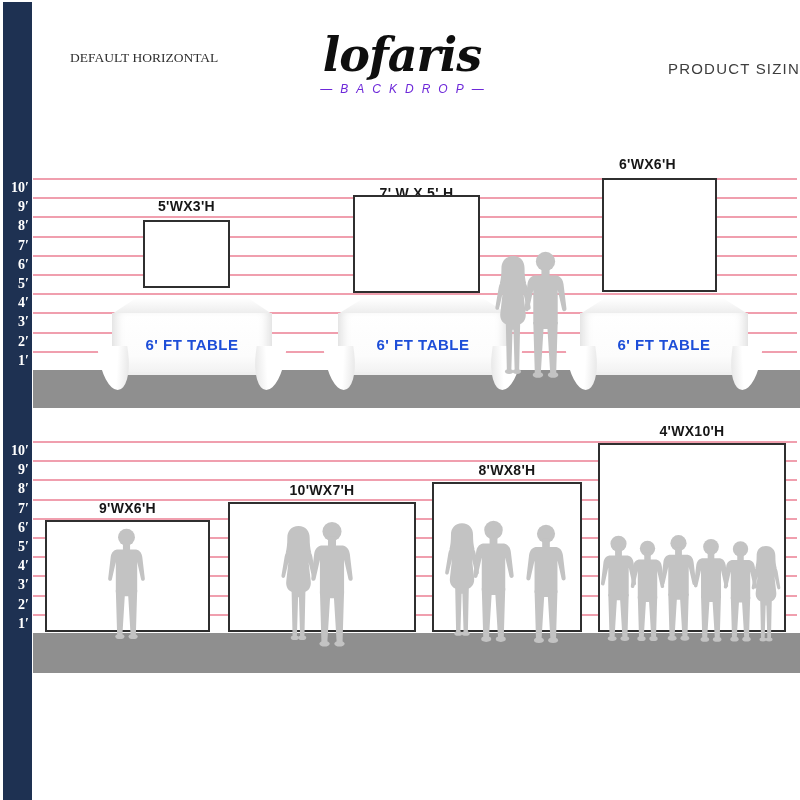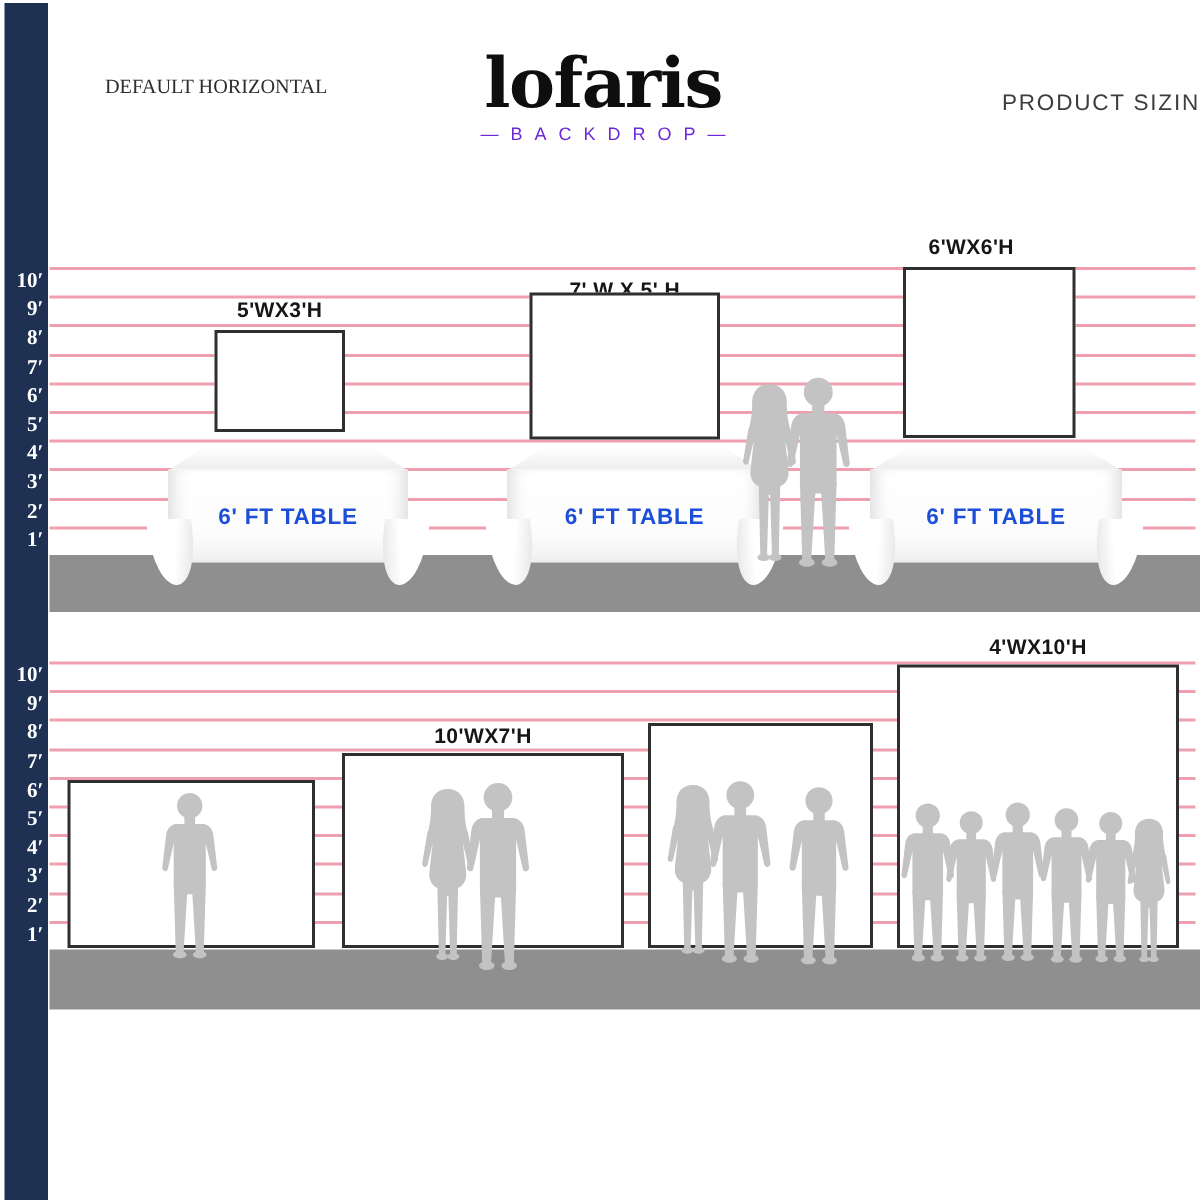--- a/index.html
+++ b/index.html
@@ -13,21 +13,21 @@
 
   
   .hline{position:absolute;left:33px;width:764px;height:2px;background:#f09fae;z-index:1;}
 
   
   .floor{position:absolute;left:33px;width:767px;background:#8f8f8f;z-index:1;}
 
   
   .instructions{position:absolute;left:50px;top:50px;color:#2e2e2e;
                 font-family:"Liberation Serif",serif;font-size:13.5px;line-height:15.5px;z-index:5;margin-left:20px;}
-  .logo{position:absolute;left:402px;top:30px;transform:translateX(-50%);text-align:center;z-index:5;}
+  .logo{position:absolute;left:402px;top:30px;transform:translateX(-50%);text-align:center;z-index:5;font-style:italic;}
   .logo-name{font-family:"DejaVu Serif",serif;font-weight:700;font-size:46px;line-height:50px;
              letter-spacing:-1px;color:#0e0e0e;}
   .logo-sub{margin-top:2px;font-family:"Liberation Sans",sans-serif;font-size:12px;color:#6d28d9;
             letter-spacing:8px;padding-left:8px;}
   .product-sizing{position:absolute;left:668px;top:60px;font-size:15px;letter-spacing:1.2px;
                   color:#3d3d3d;z-index:5;white-space:nowrap;}
 
   
   .backdrop{position:absolute;background:#ffffff;border:2px solid #2f2f2f;box-sizing:border-box;z-index:3;}
   .backdrop-label{position:absolute;height:18px;line-height:18px;text-align:center;
@@ -158,25 +158,27 @@
   <div class="ruler-num" style="top:501px">7′</div>
   <div class="ruler-num" style="top:520px">6′</div>
   <div class="ruler-num" style="top:539px">5′</div>
   <div class="ruler-num" style="top:558px">4′</div>
   <div class="ruler-num" style="top:577px">3′</div>
   <div class="ruler-num" style="top:597px">2′</div>
   <div class="ruler-num" style="top:616px">1′</div>
 
   <div class="floor" style="top:633px;height:40px;"></div>
 
+  <div class="backdrop-label" style="left:45px;top:500px;width:165px;">9'WX6'H</div>
   <div class="backdrop" style="left:45px;top:520px;width:165px;height:112px;"></div>
 
   <div class="backdrop-label" style="left:228px;top:482px;width:188px;">10'WX7'H</div>
   <div class="backdrop" style="left:228px;top:502px;width:188px;height:130px;"></div>
 
+  <div class="backdrop-label" style="left:432px;top:462px;width:150px;">8'WX8'H</div>
   <div class="backdrop" style="left:432px;top:482px;width:150px;height:150px;"></div>
 
   <div class="backdrop-label" style="left:598px;top:423px;width:188px;">4'WX10'H</div>
   <div class="backdrop" style="left:598px;top:443px;width:188px;height:189px;"></div>
 
   <svg class="people" width="800" height="800" viewBox="0 0 800 800">
 
     <use href="#fig-woman" fill="#c3c3c3" x="491" y="255" width="44" height="121"></use>
     <use href="#fig-man" fill="#c3c3c3" x="522" y="251" width="47" height="128"></use>
 

